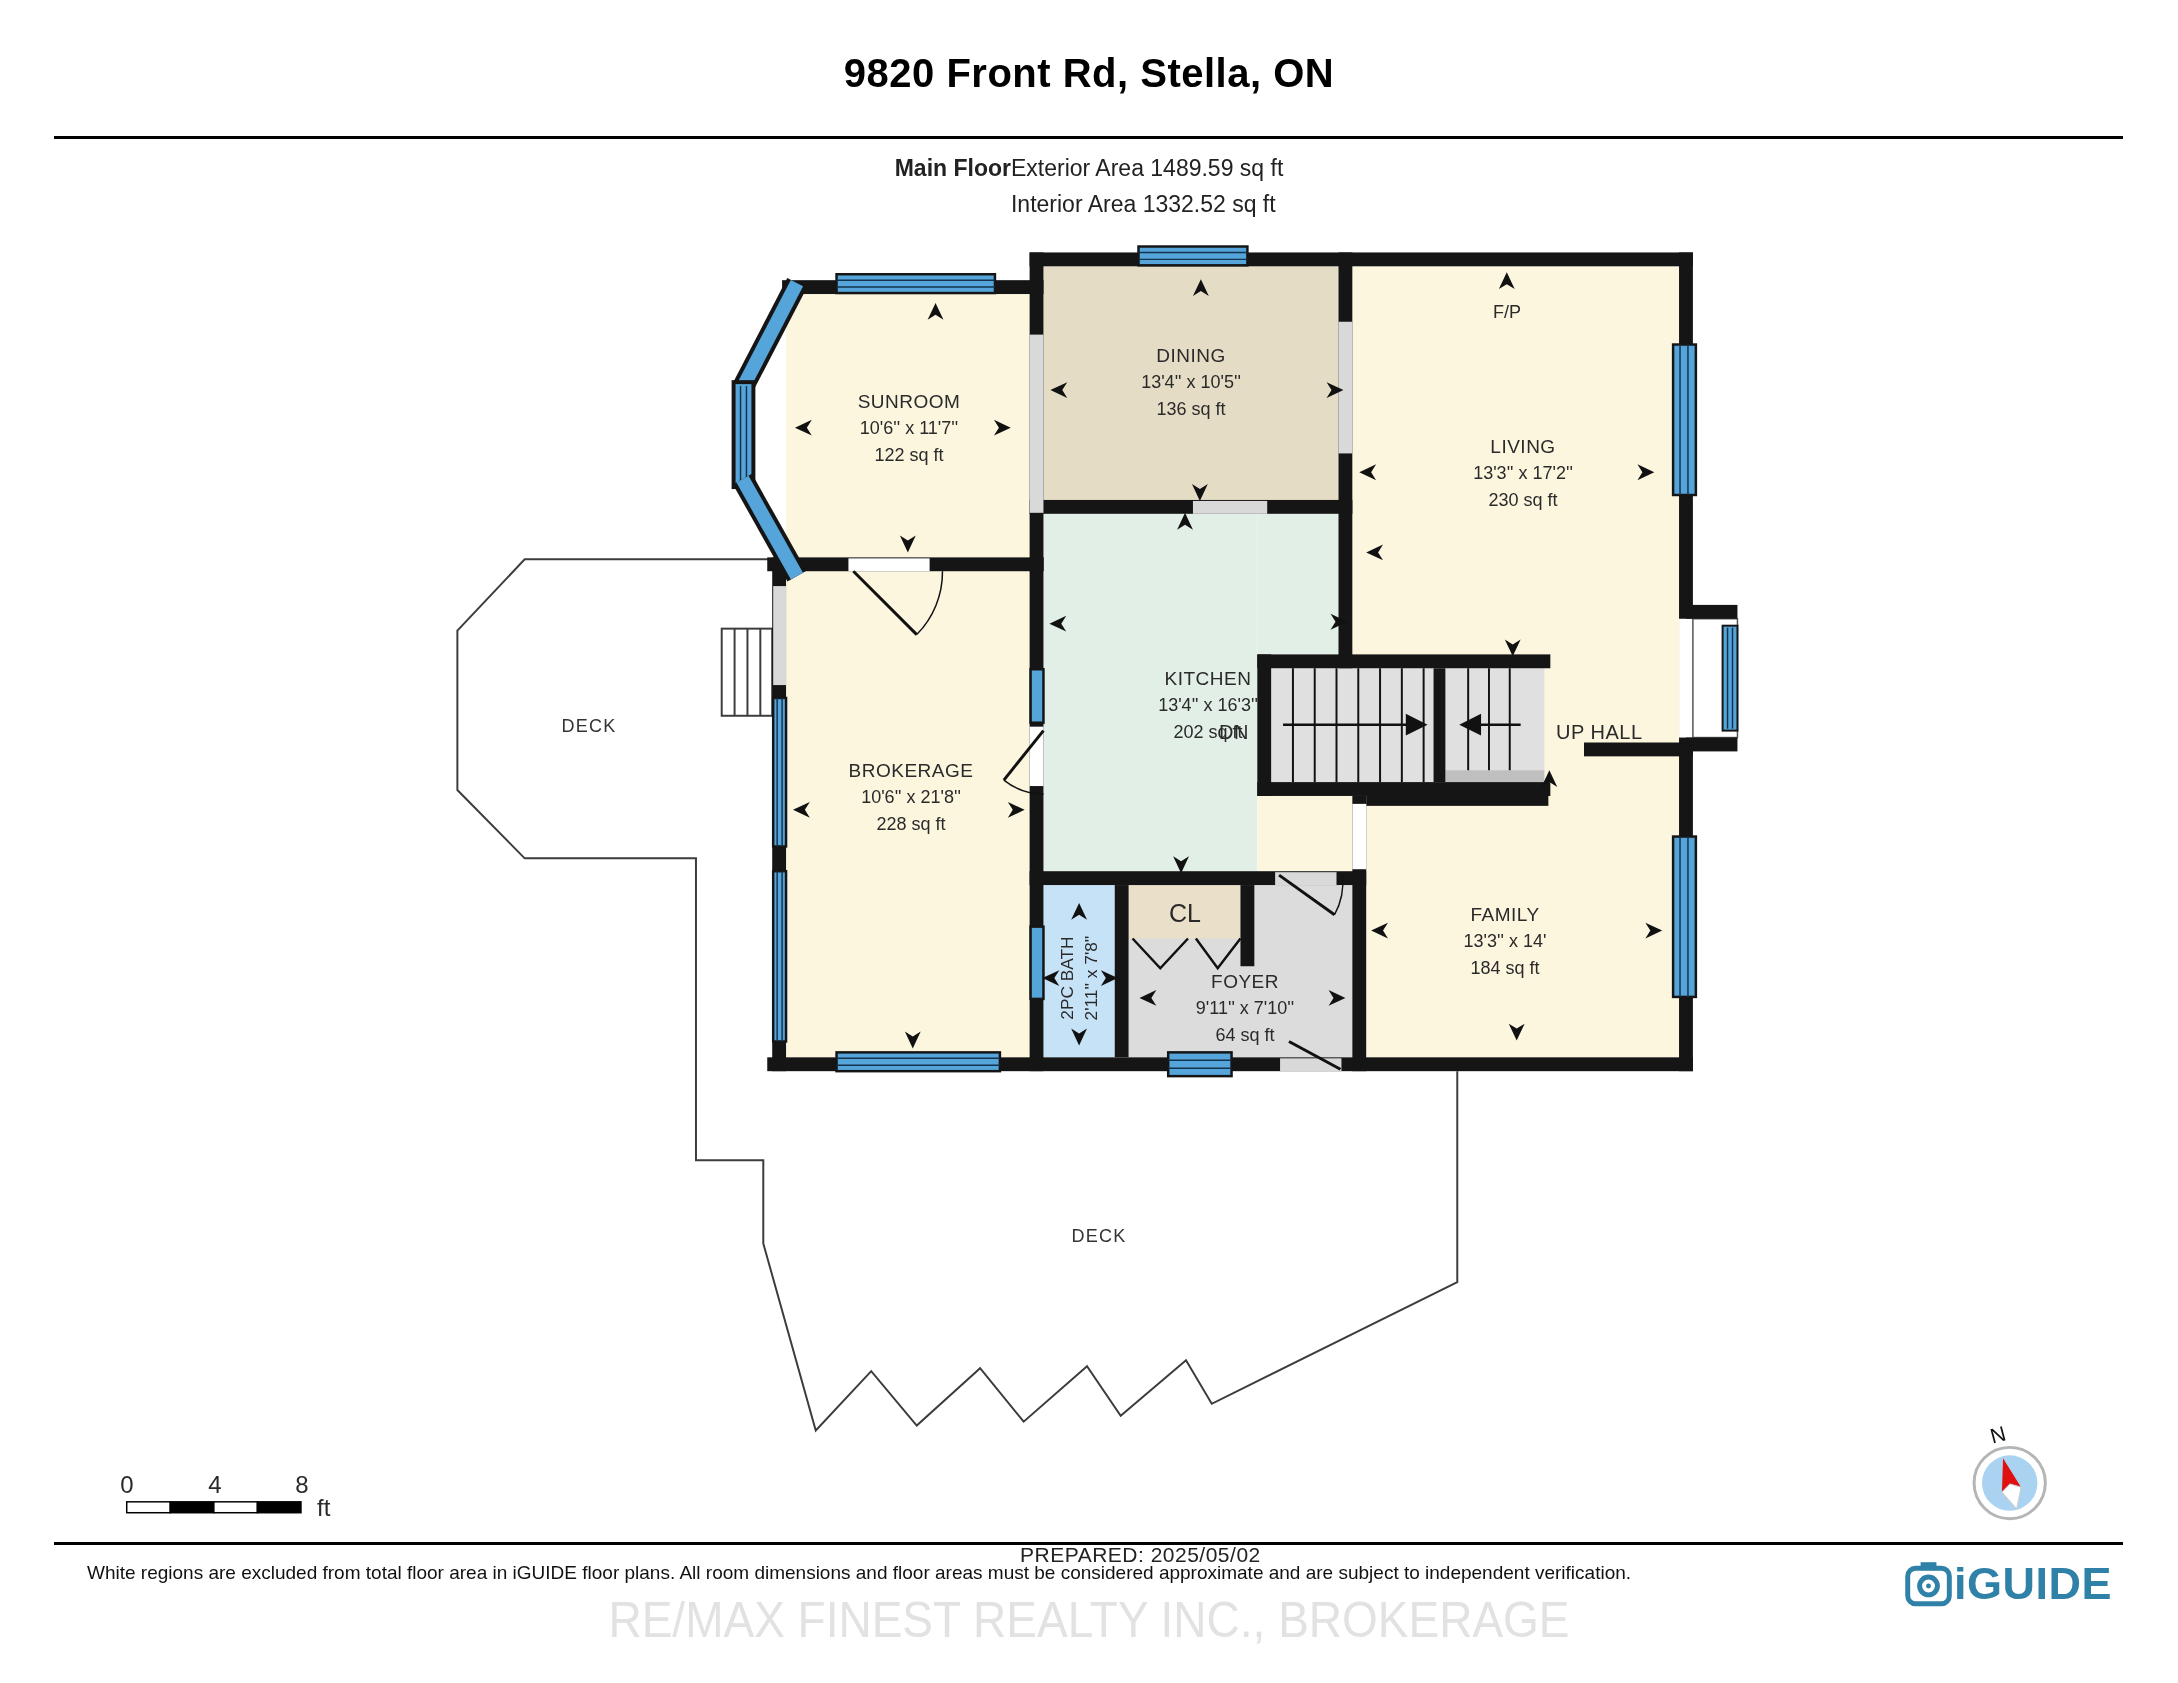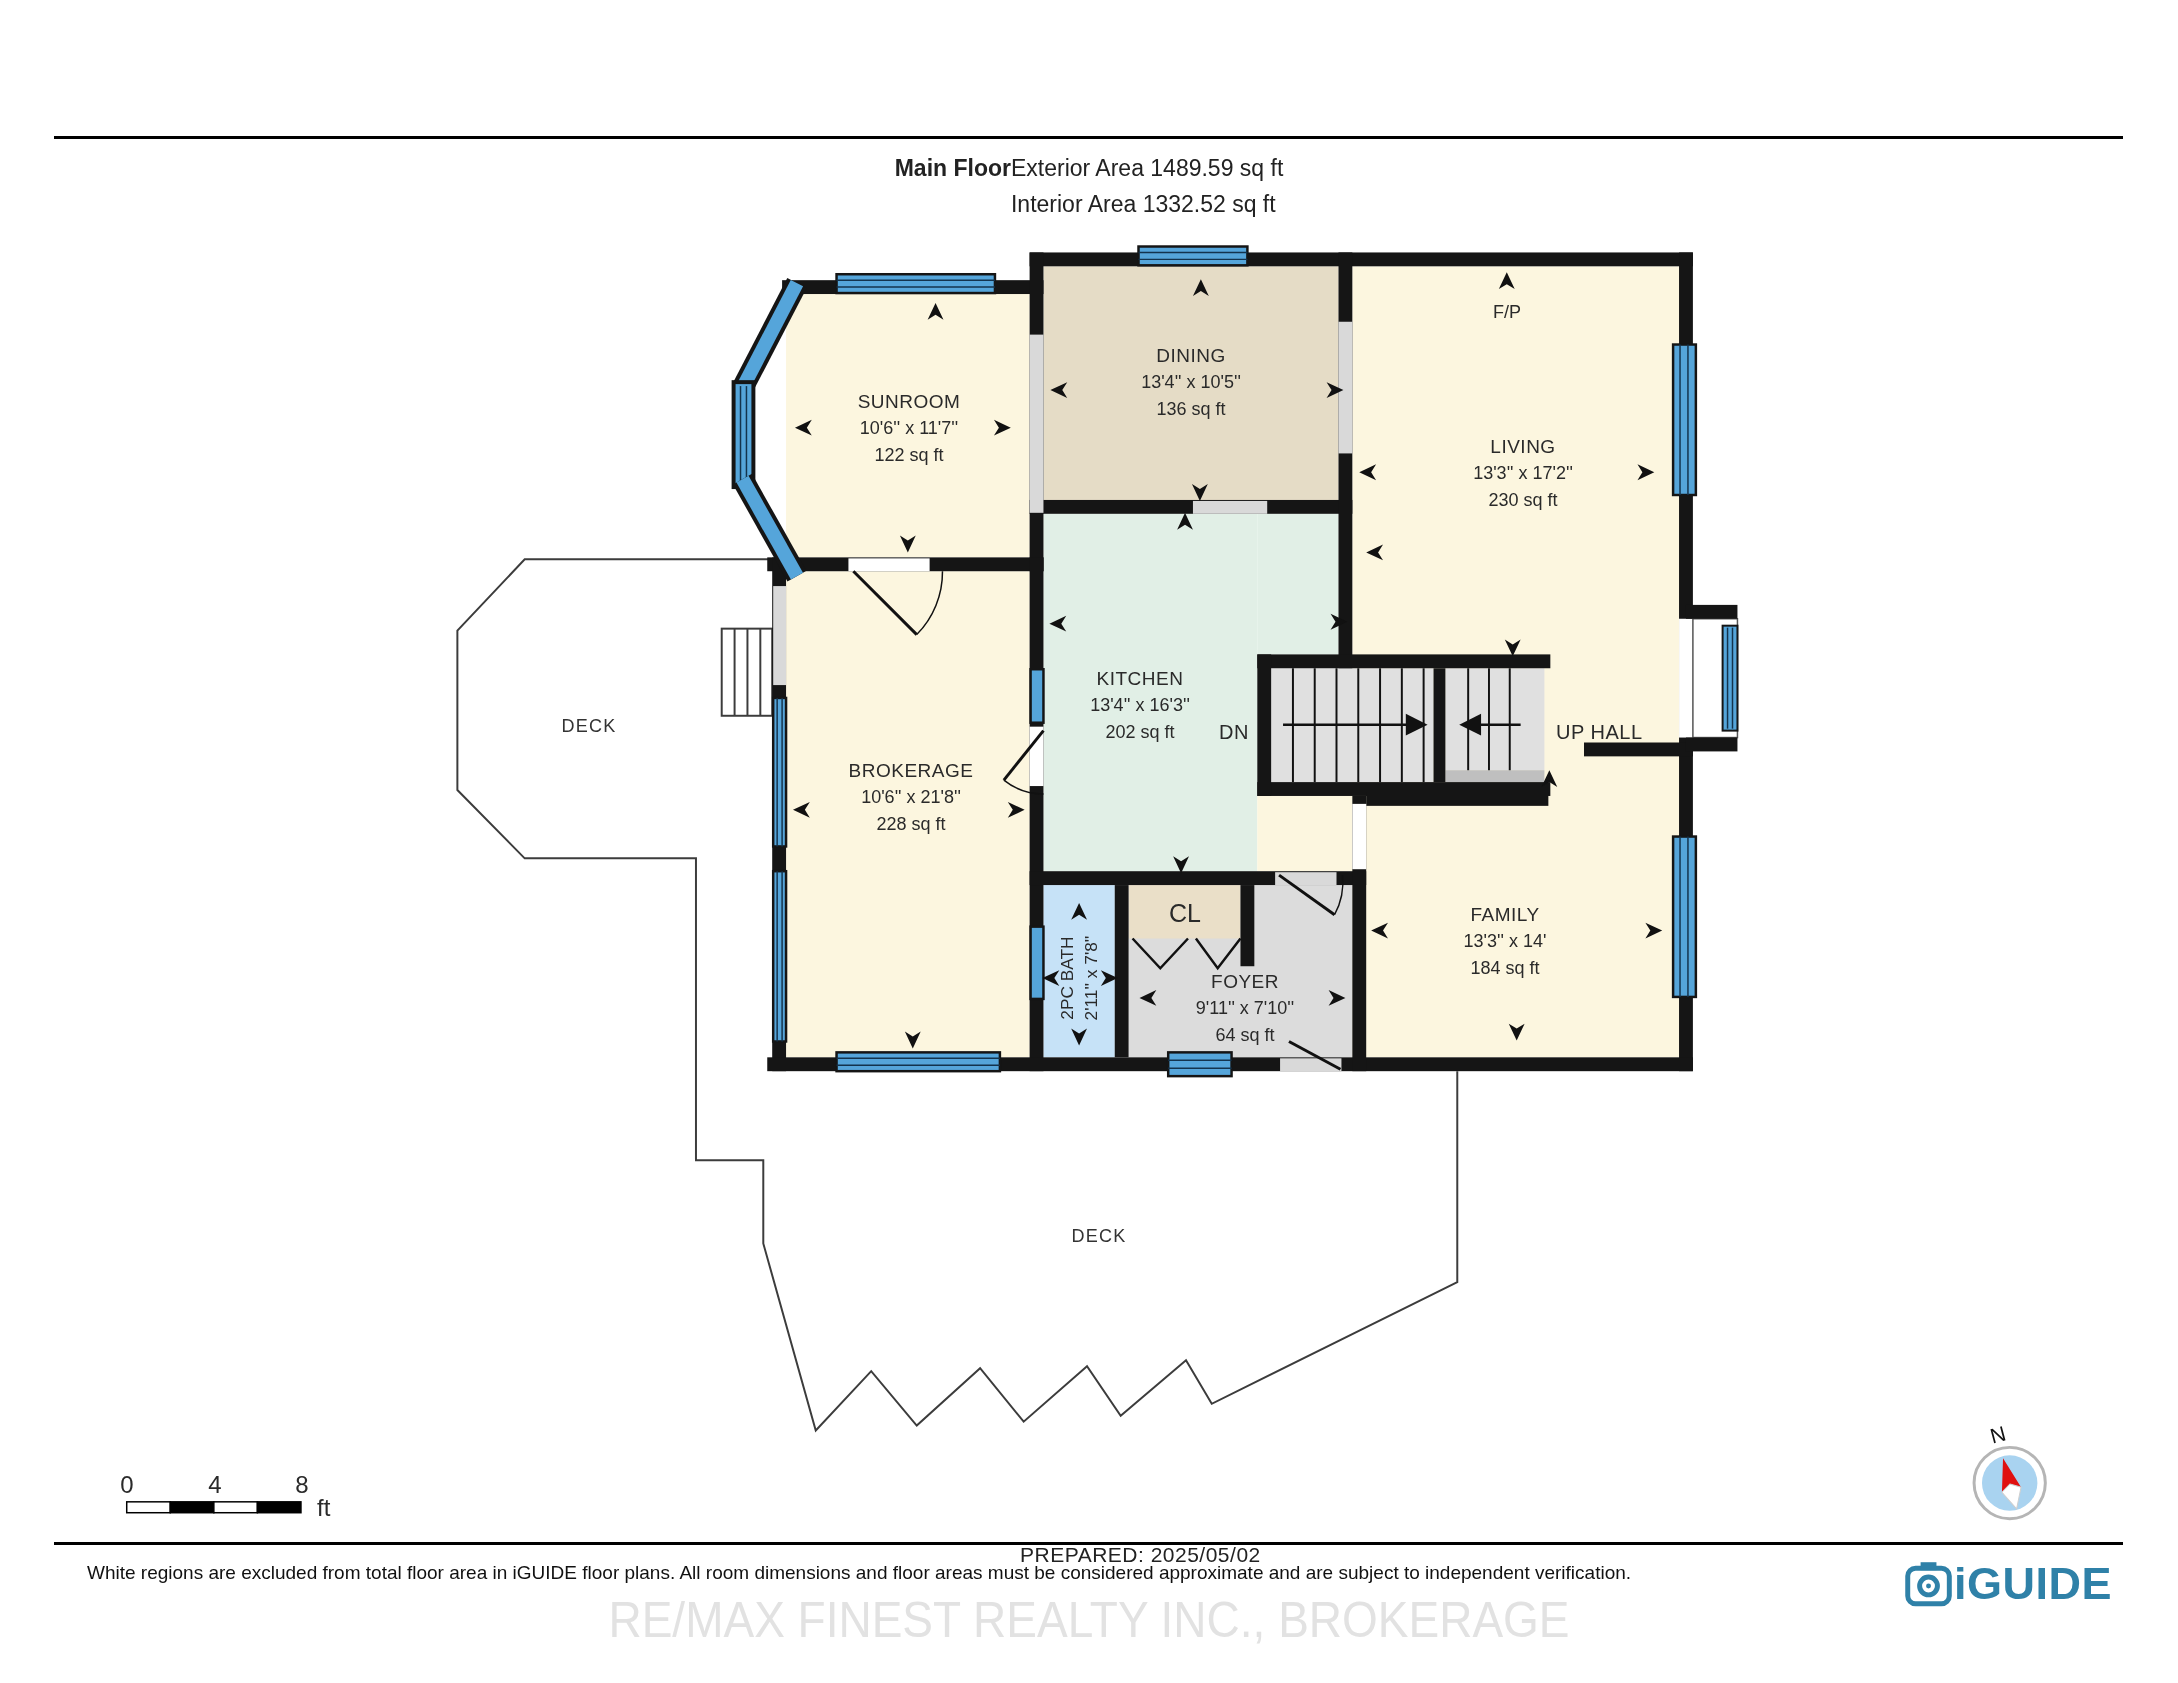--- a/index.html
+++ b/index.html
@@ -236,20 +236,21 @@
     </g>
 
     <g>
       <rect x="1927" y="1584" width="42" height="36" rx="8" fill="none" stroke="#2F81A8" stroke-width="5"></rect>
       <rect x="1940" y="1578" width="16" height="8" fill="#2F81A8"></rect>
       <circle cx="1948" cy="1602" r="9" fill="none" stroke="#2F81A8" stroke-width="5"></circle>
       <circle cx="1948" cy="1602" r="2.5" fill="#2F81A8"></circle>
     </g>
   </svg>
 
+  <div class="title">9820 Front Rd, Stella, ON</div>
   <div class="hr"></div>
 
   <div class="floorinfo">
     <div class="fl">Main Floor</div>
     <div>
       <div>Exterior Area 1489.59 sq ft</div>
       <div>Interior Area 1332.52 sq ft</div>
     </div>
   </div>
 
@@ -266,21 +267,21 @@
   </div>
 
   <div class="lbl room" style="left:1523px;top:473px">
     <div class="rn">LIVING</div>
     <div class="rd">13'3'' x 17'2''</div>
     <div class="rd">230 sq ft</div>
   </div>
 
   <div class="lbl rd" style="left:1507px;top:312px;font-size:18px">F/P</div>
 
-  <div class="lbl room" style="left:1140px;top:705px">
+  <div class="lbl room" style="left:1208px;top:705px">
     <div class="rn">KITCHEN</div>
     <div class="rd">13'4'' x 16'3''</div>
     <div class="rd">202 sq ft</div>
   </div>
 
   <div class="lbl room" style="left:911px;top:797px">
     <div class="rn">BROKERAGE</div>
     <div class="rd">10'6'' x 21'8''</div>
     <div class="rd">228 sq ft</div>
   </div>

